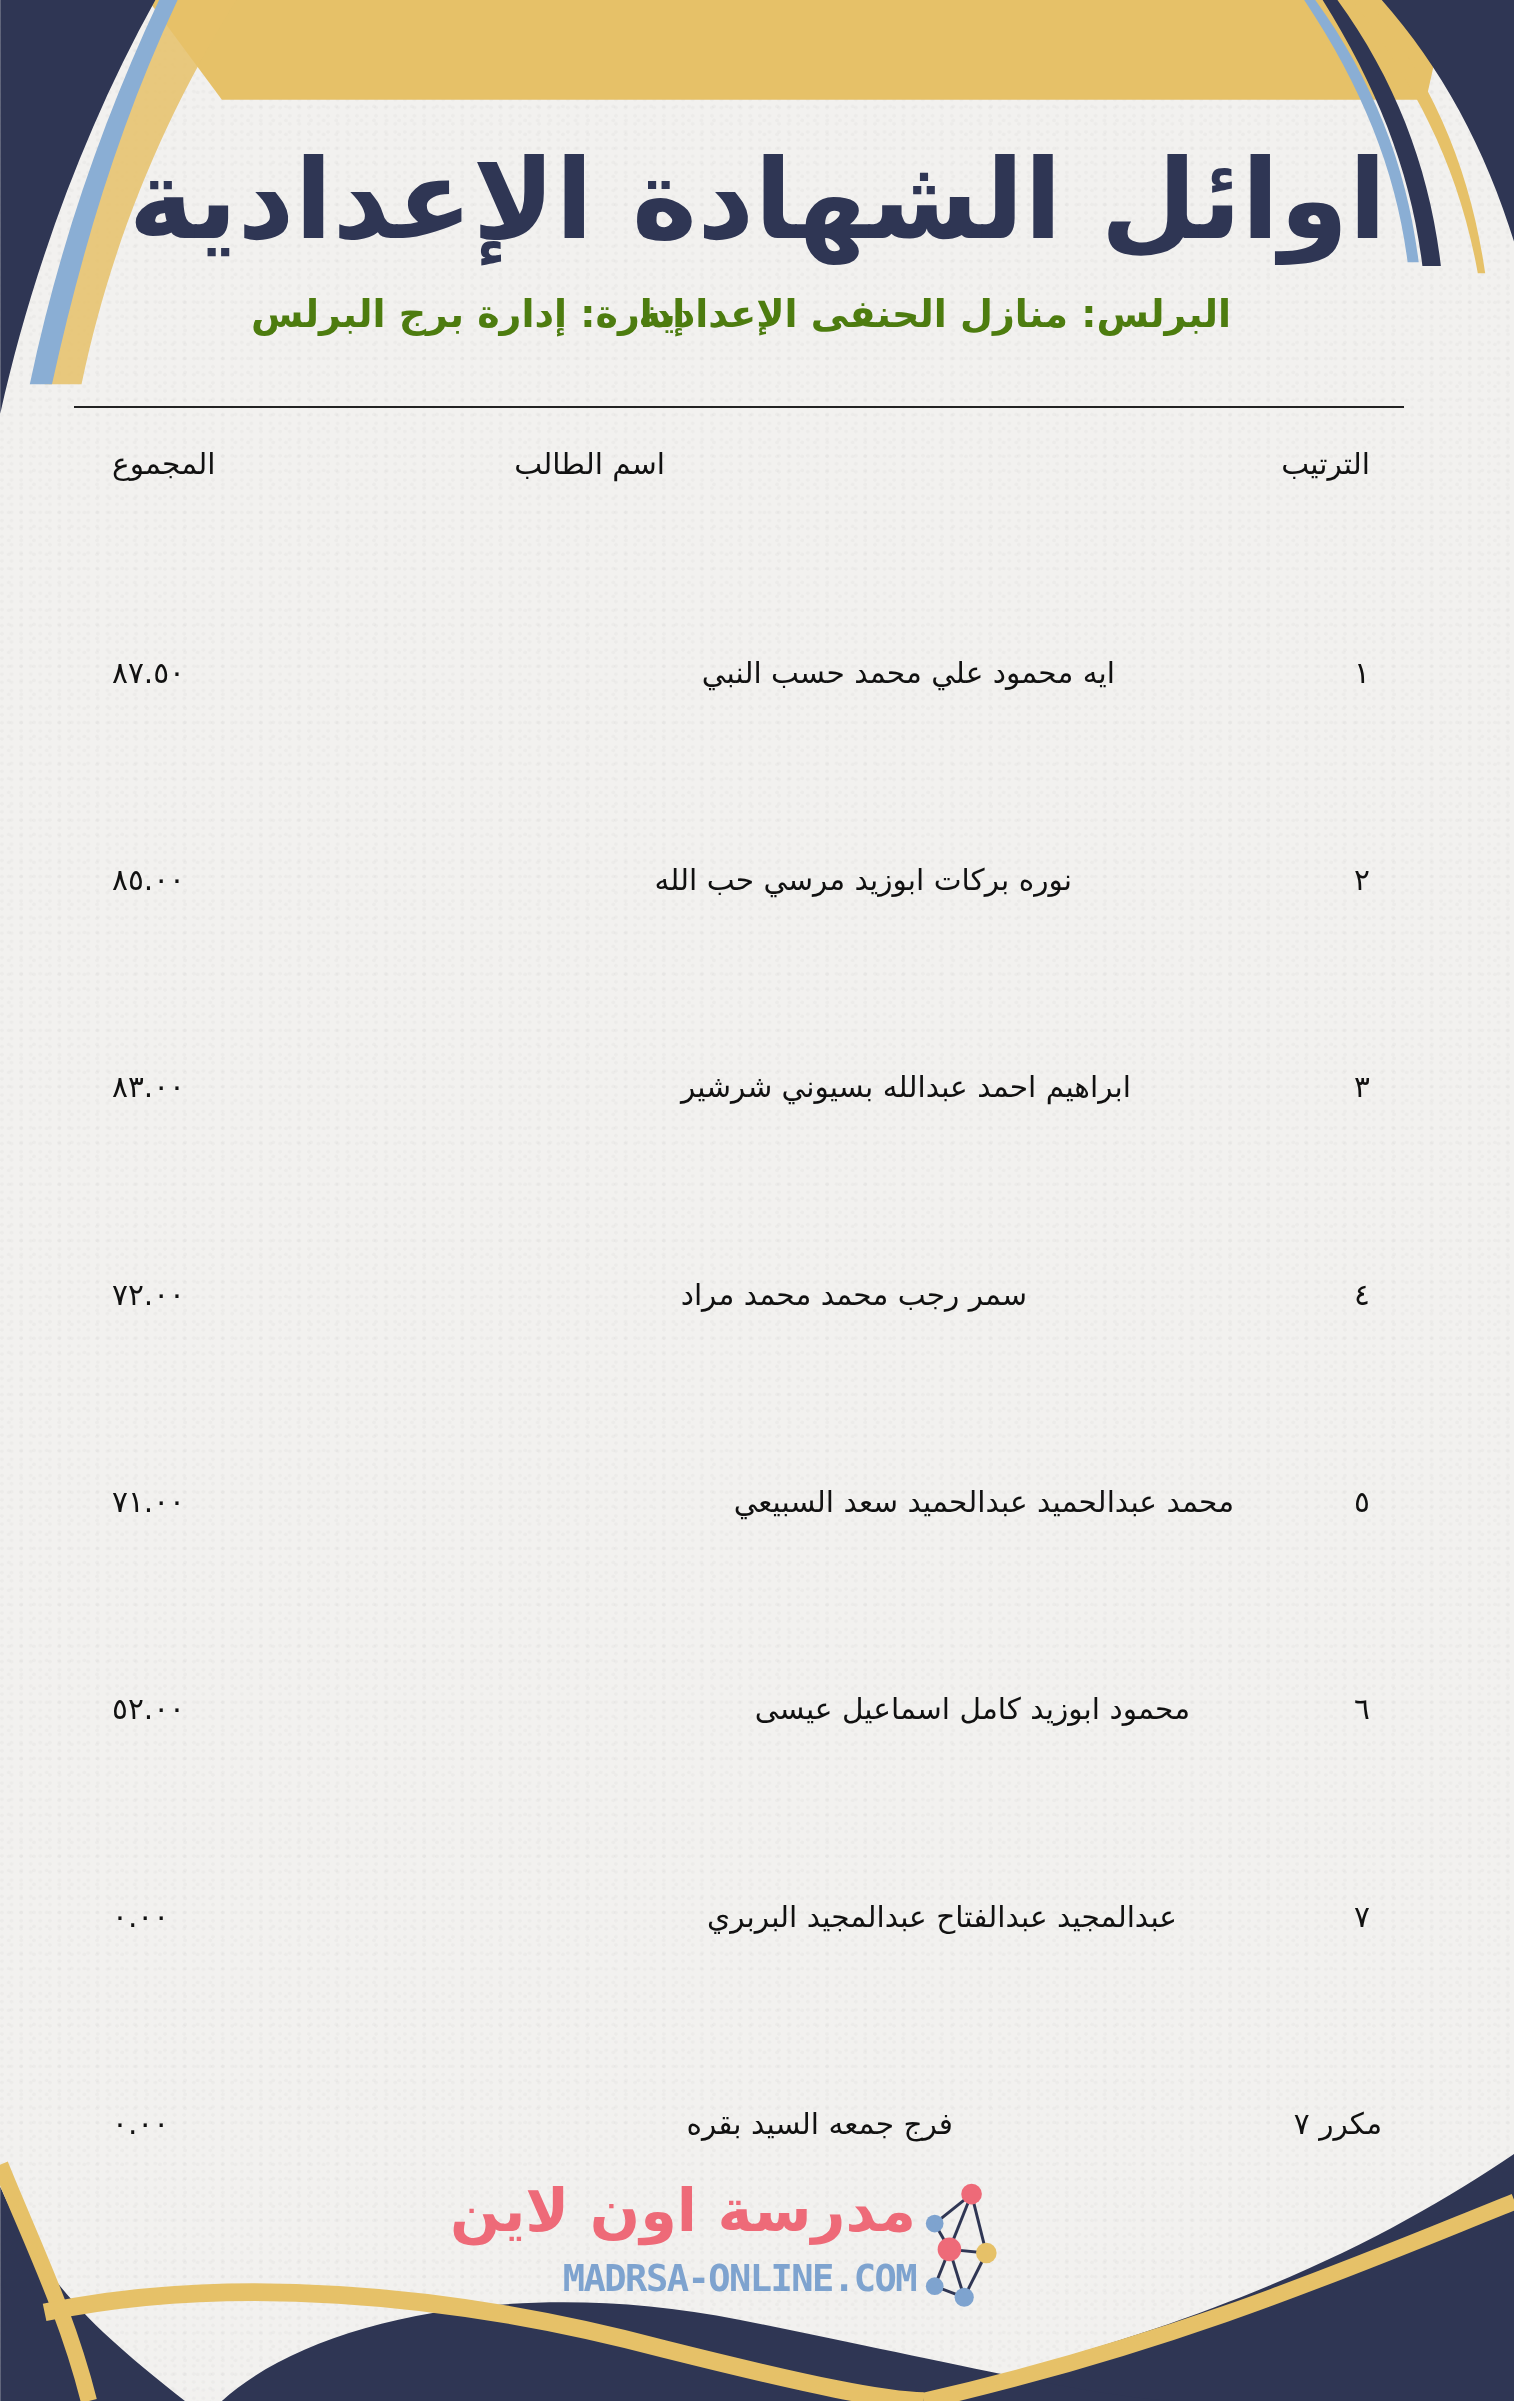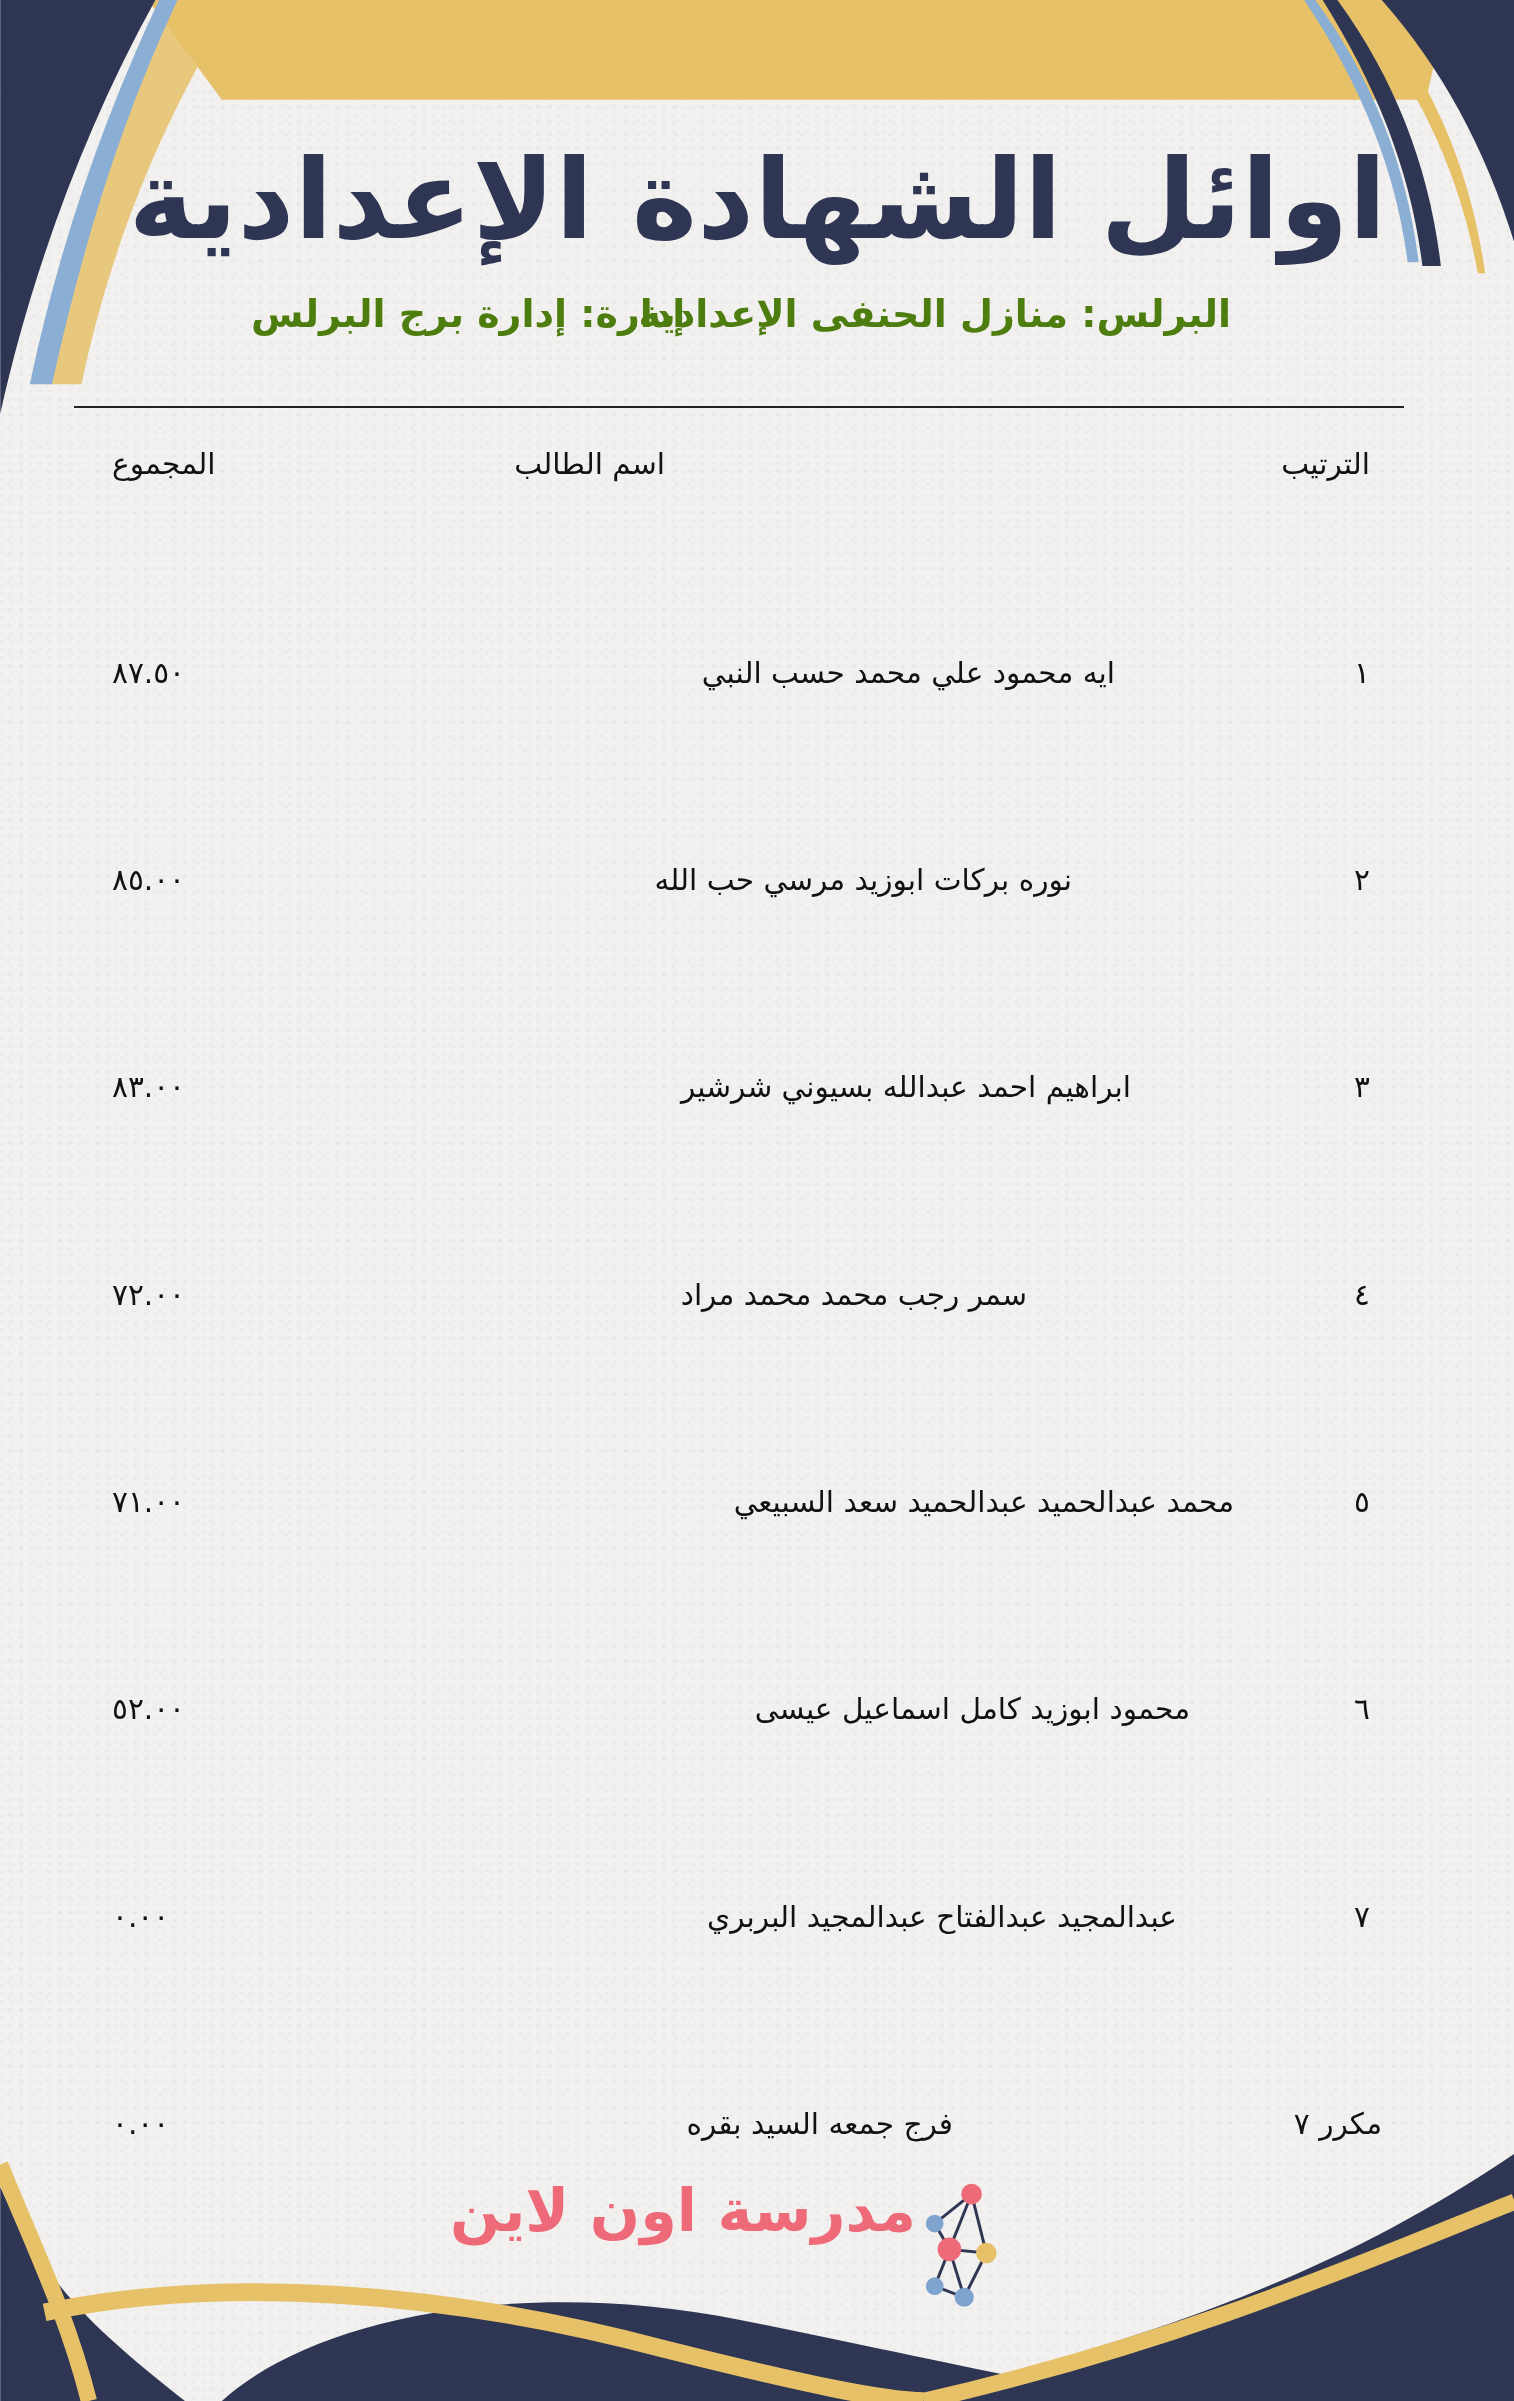--- a/index.html
+++ b/index.html
@@ -101,20 +101,21 @@
   </div>
   <div>
     <div class="cell c-rank" style="top:2107px;right:133px">مكرر ٧</div>
     <div class="cell c-name" style="top:2107px;right:562px">فرج جمعه السيد بقره</div>
     <div class="cell c-total" style="top:2107px">٠.٠٠</div>
   </div>
 </div>
 
 <div class="logo">
   <div class="logo-ar">مدرسة اون لاين</div>
+  <div class="logo-en">MADRSA-ONLINE.COM</div>
   <svg class="logo-icon" viewBox="0 0 120 175">
     <g stroke="#2f3654" stroke-width="4" fill="none">
       <line x1="25" y1="55" x2="75" y2="15"></line>
       <line x1="25" y1="55" x2="45" y2="90"></line>
       <line x1="75" y1="15" x2="45" y2="90"></line>
       <line x1="45" y1="90" x2="95" y2="95"></line>
       <line x1="75" y1="15" x2="95" y2="95"></line>
       <line x1="45" y1="90" x2="25" y2="140"></line>
       <line x1="95" y1="95" x2="65" y2="155"></line>
       <line x1="25" y1="140" x2="65" y2="155"></line>

